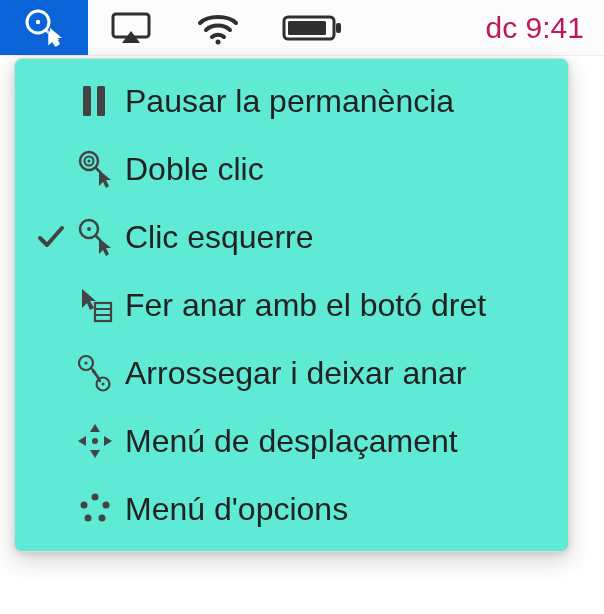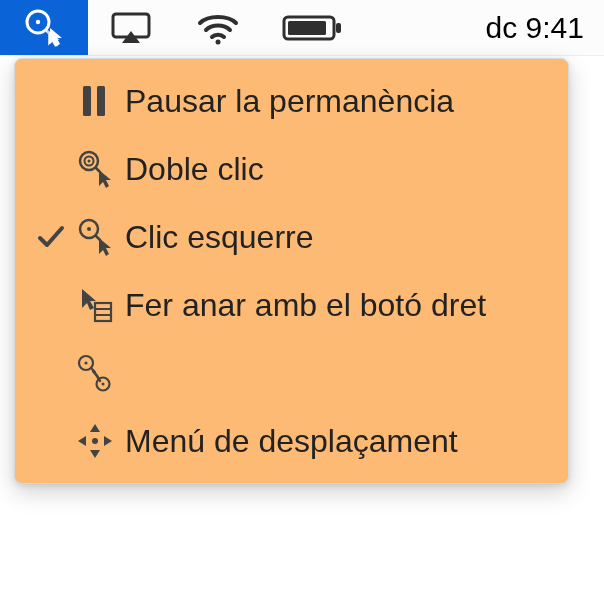--- a/index.html
+++ b/index.html
@@ -30,26 +30,26 @@
     .menubar-dwell { width: 88px; }
     .menubar-airplay { width: 85px; }
     .menubar-wifi { width: 90px; }
     .menubar-battery { width: 100px; }
     .menubar-clock {
       flex: 1;
       justify-content: flex-end;
       padding-right: 20px;
       font-size: 30px;
       font-weight: 400;
-      color: #000000;
+      color: #be185d;
     }
     .dropdown {
       margin: 2px 0 0 14px;
       width: 555px;
-      background: #fdba74;
+      background: #5eead4;
       border: 1px solid #d8d8d8;
       border-radius: 8px;
       box-shadow: 0 8px 24px rgba(0,0,0,0.18), 0 2px 6px rgba(0,0,0,0.1);
       padding: 8px 0;
     }
     .menu-row {
       display: flex;
       align-items: center;
       height: 68px;
       padding: 0 14px 0 18px;
@@ -186,32 +186,48 @@
         <svg width="40" height="40" viewBox="0 0 40 40">
           <circle cx="11" cy="10" r="7" fill="none" stroke="#434343" stroke-width="2.2"></circle>
           <circle cx="11" cy="10" r="1.6" fill="#434343"></circle>
           <line x1="16" y1="15" x2="20" y2="19" stroke="#434343" stroke-width="2.2" stroke-linecap="round"></line>
           <path d="M18 18 Q22 22 25 28" fill="none" stroke="#434343" stroke-width="2.5" stroke-linecap="round"></path>
           <circle cx="28" cy="31" r="6.5" fill="none" stroke="#434343" stroke-width="2.2"></circle>
           <circle cx="28" cy="31" r="1.5" fill="#434343"></circle>
         </svg>
       </span>
     </div>
+    <div class="label-col">Arrossegar i deixar anar</div>
   </div>
 
   <div class="menu-row">
     <div class="check-col"></div>
     <div class="icon-col">
       <span>
         <svg width="38" height="38" viewBox="0 0 38 38">
           <circle cx="19" cy="19" r="3" fill="#434343"></circle>
           <polygon points="19,2 14,10 24,10" fill="#434343"></polygon>
           <polygon points="19,36 14,28 24,28" fill="#434343"></polygon>
           <polygon points="2,19 10,14 10,24" fill="#434343"></polygon>
           <polygon points="36,19 28,14 28,24" fill="#434343"></polygon>
         </svg>
       </span>
     </div>
     <div class="label-col">Menú de desplaçament</div>
   </div>
 
+  <div class="menu-row">
+    <div class="check-col"></div>
+    <div class="icon-col">
+      <span>
+        <svg width="38" height="38" viewBox="0 0 38 38">
+          <circle cx="19" cy="7" r="3.5" fill="#434343"></circle>
+          <circle cx="8" cy="15" r="3.5" fill="#434343"></circle>
+          <circle cx="30" cy="15" r="3.5" fill="#434343"></circle>
+          <circle cx="12" cy="28" r="3.5" fill="#434343"></circle>
+          <circle cx="26" cy="28" r="3.5" fill="#434343"></circle>
+        </svg>
+      </span>
+    </div>
+    <div class="label-col">Menú d'opcions</div>
+  </div>
 
 </div>
 
 </body></html>

